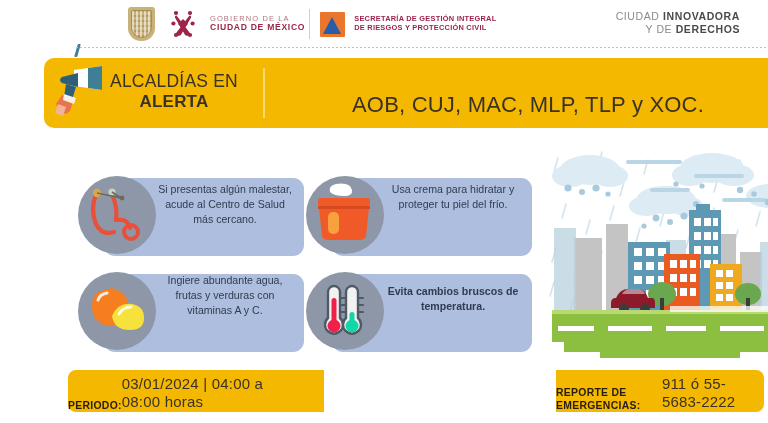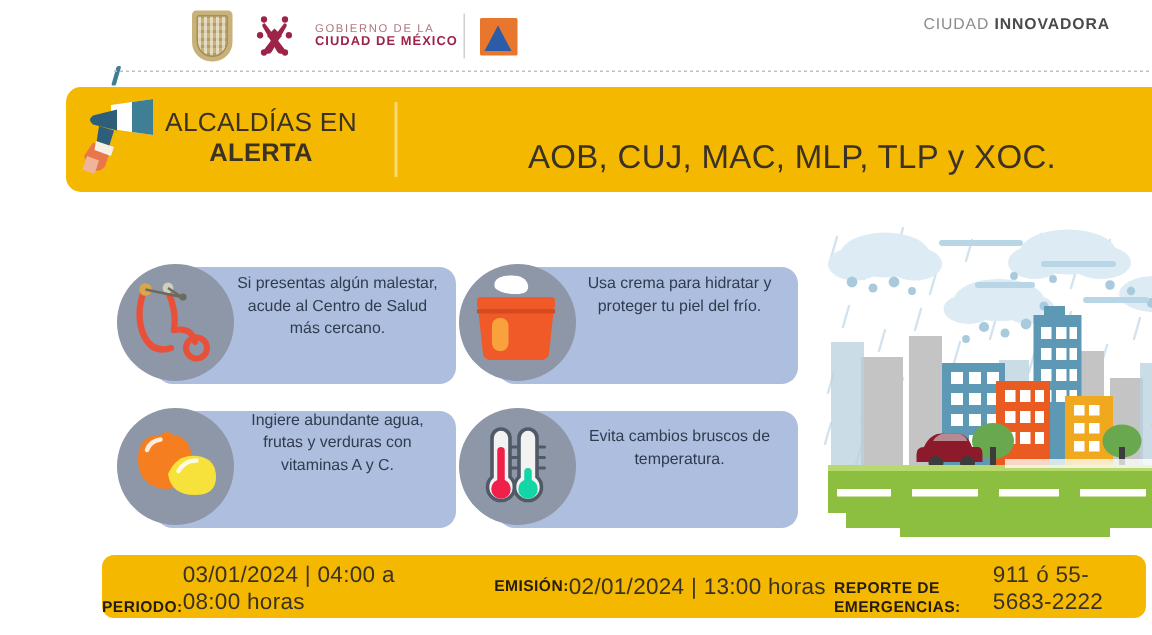--- a/index.html
+++ b/index.html
@@ -128,21 +128,21 @@
   }
   .tip .tip-text{
     position:absolute;left:78px;top:10px;width:142px;
     font-size:10.6px;line-height:1.42;color:#2f3c4f;text-align:center;
   }
   .tip-a{left:0;top:0;}
   .tip-b{left:228px;top:0;}
   .tip-c{left:0;top:96px;}
   .tip-d{left:228px;top:96px;}
   .tip-c .tip-text{top:5px;}
-  .tip-d .tip-text{top:16px;}
+  .tip-d .tip-text{top:16px;font-weight:bold;}
 
   
   .city{
     position:absolute;left:512px;top:142px;width:252px;height:222px;
     background:#fff;overflow:hidden;
   }
 
   
   .footer{position:absolute;left:0;top:370px;width:768px;height:46px;}
   .fbar{
@@ -189,25 +189,30 @@
         <div class="l1">GOBIERNO DE LA</div>
         <div class="l2">CIUDAD DE MÉXICO</div>
       </div>
 
       <div class="divider-v"></div>
 
       <div class="sgirpc-block">
         <div class="sgirpc-mark">
           <div class="tri"></div>
         </div>
+        <div class="sgirpc-text">
+          <div>SECRETARÍA DE GESTIÓN INTEGRAL</div>
+          <div>DE RIESGOS Y PROTECCIÓN CIVIL</div>
+        </div>
       </div>
     </div>
 
     <div class="innovadora">
       <div class="r1"><span>CIUDAD </span><b>INNOVADORA</b></div>
+      <div class="r2"><span>Y DE </span><b>DERECHOS</b></div>
     </div>
   </div>
 
   <div class="rule-tick"></div>
   <div class="dotted-rule"></div>
 
   <div class="alert-banner">
     <div class="alert-left">
       <div class="megaphone">
         <svg viewBox="0 0 58 58" xmlns="http://www.w3.org/2000/svg">
@@ -479,26 +484,20 @@
 
   <div class="footer">
 
     <div class="fbar fbar-1">
       <div class="fb-in">
         <div class="fb-title">PERIODO:</div>
         <div class="fb-sub">03/01/2024 | 04:00 a 08:00 horas</div>
       </div>
     </div>
 
-    <div class="fbar fbar-2">
-      <div class="fb-in">
-        <div class="fb-title">EMISIÓN:</div>
-        <div class="fb-sub">02/01/2024 | 13:00 horas</div>
-      </div>
-    </div>
 
     <div class="fbar fbar-3">
       <div class="fb-in">
         <div class="fb-title">REPORTE DE EMERGENCIAS:</div>
         <div class="fb-sub">911 ó 55-5683-2222</div>
       </div>
     </div>
   </div>
 
 </div>

